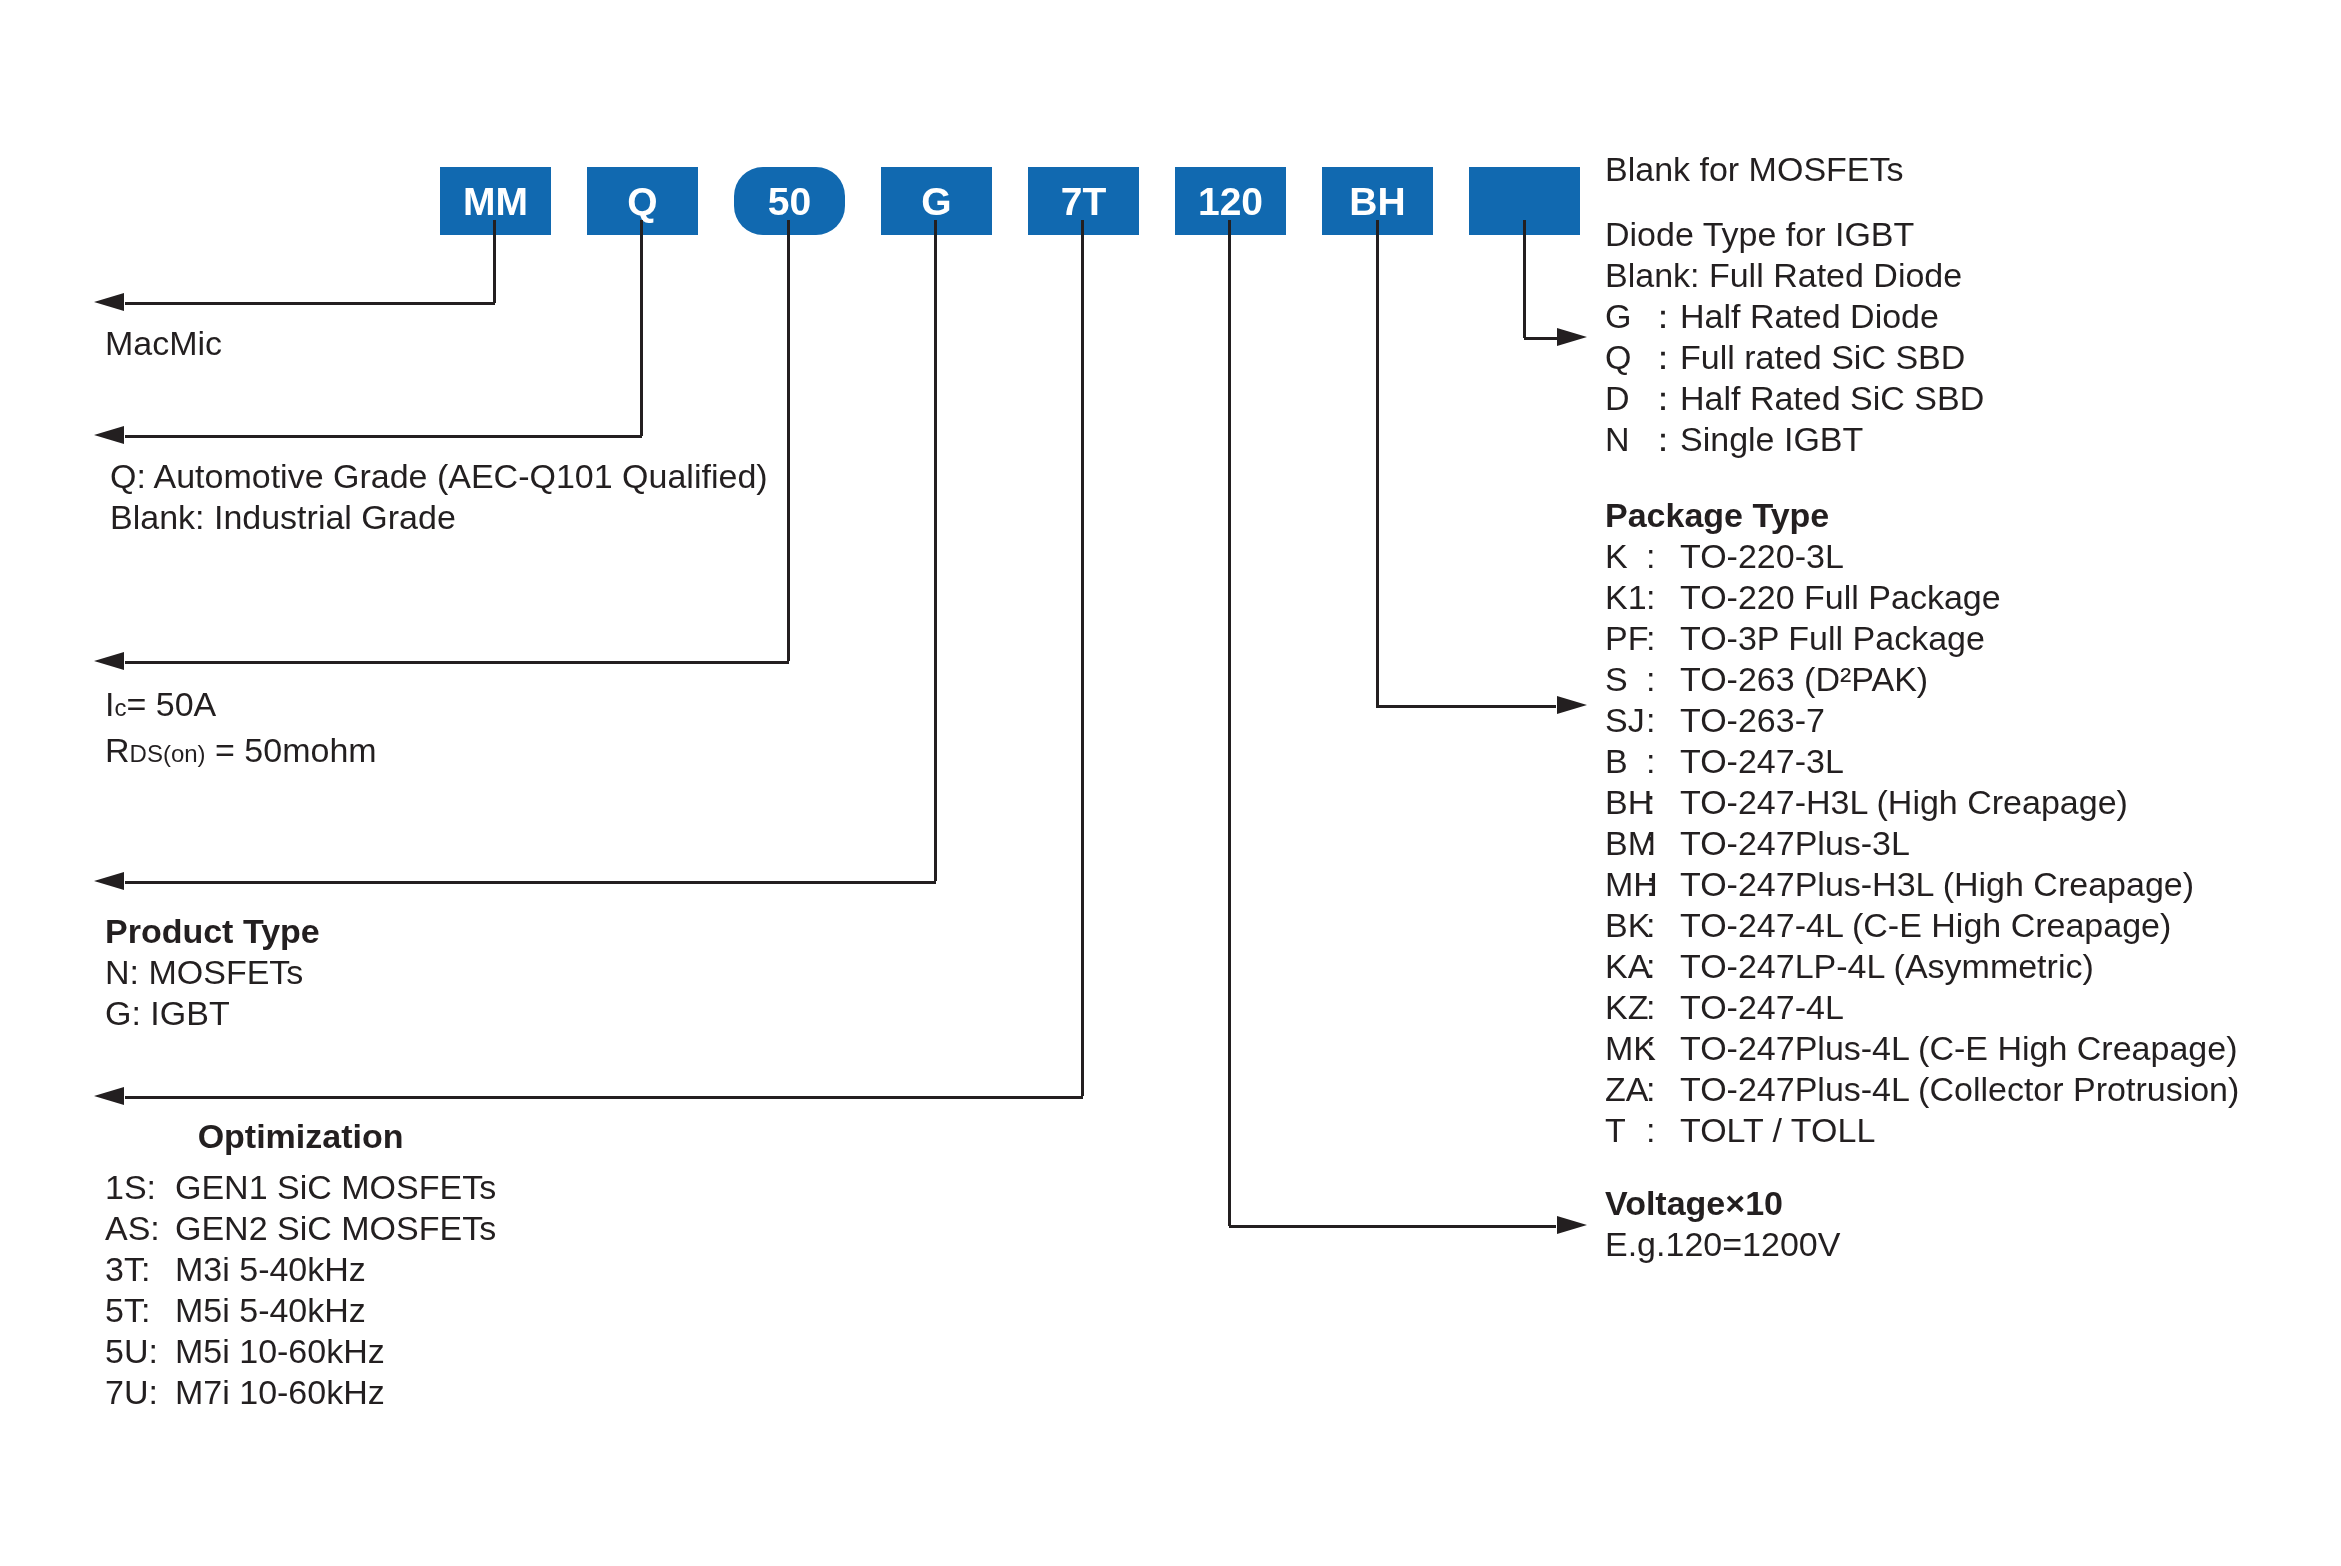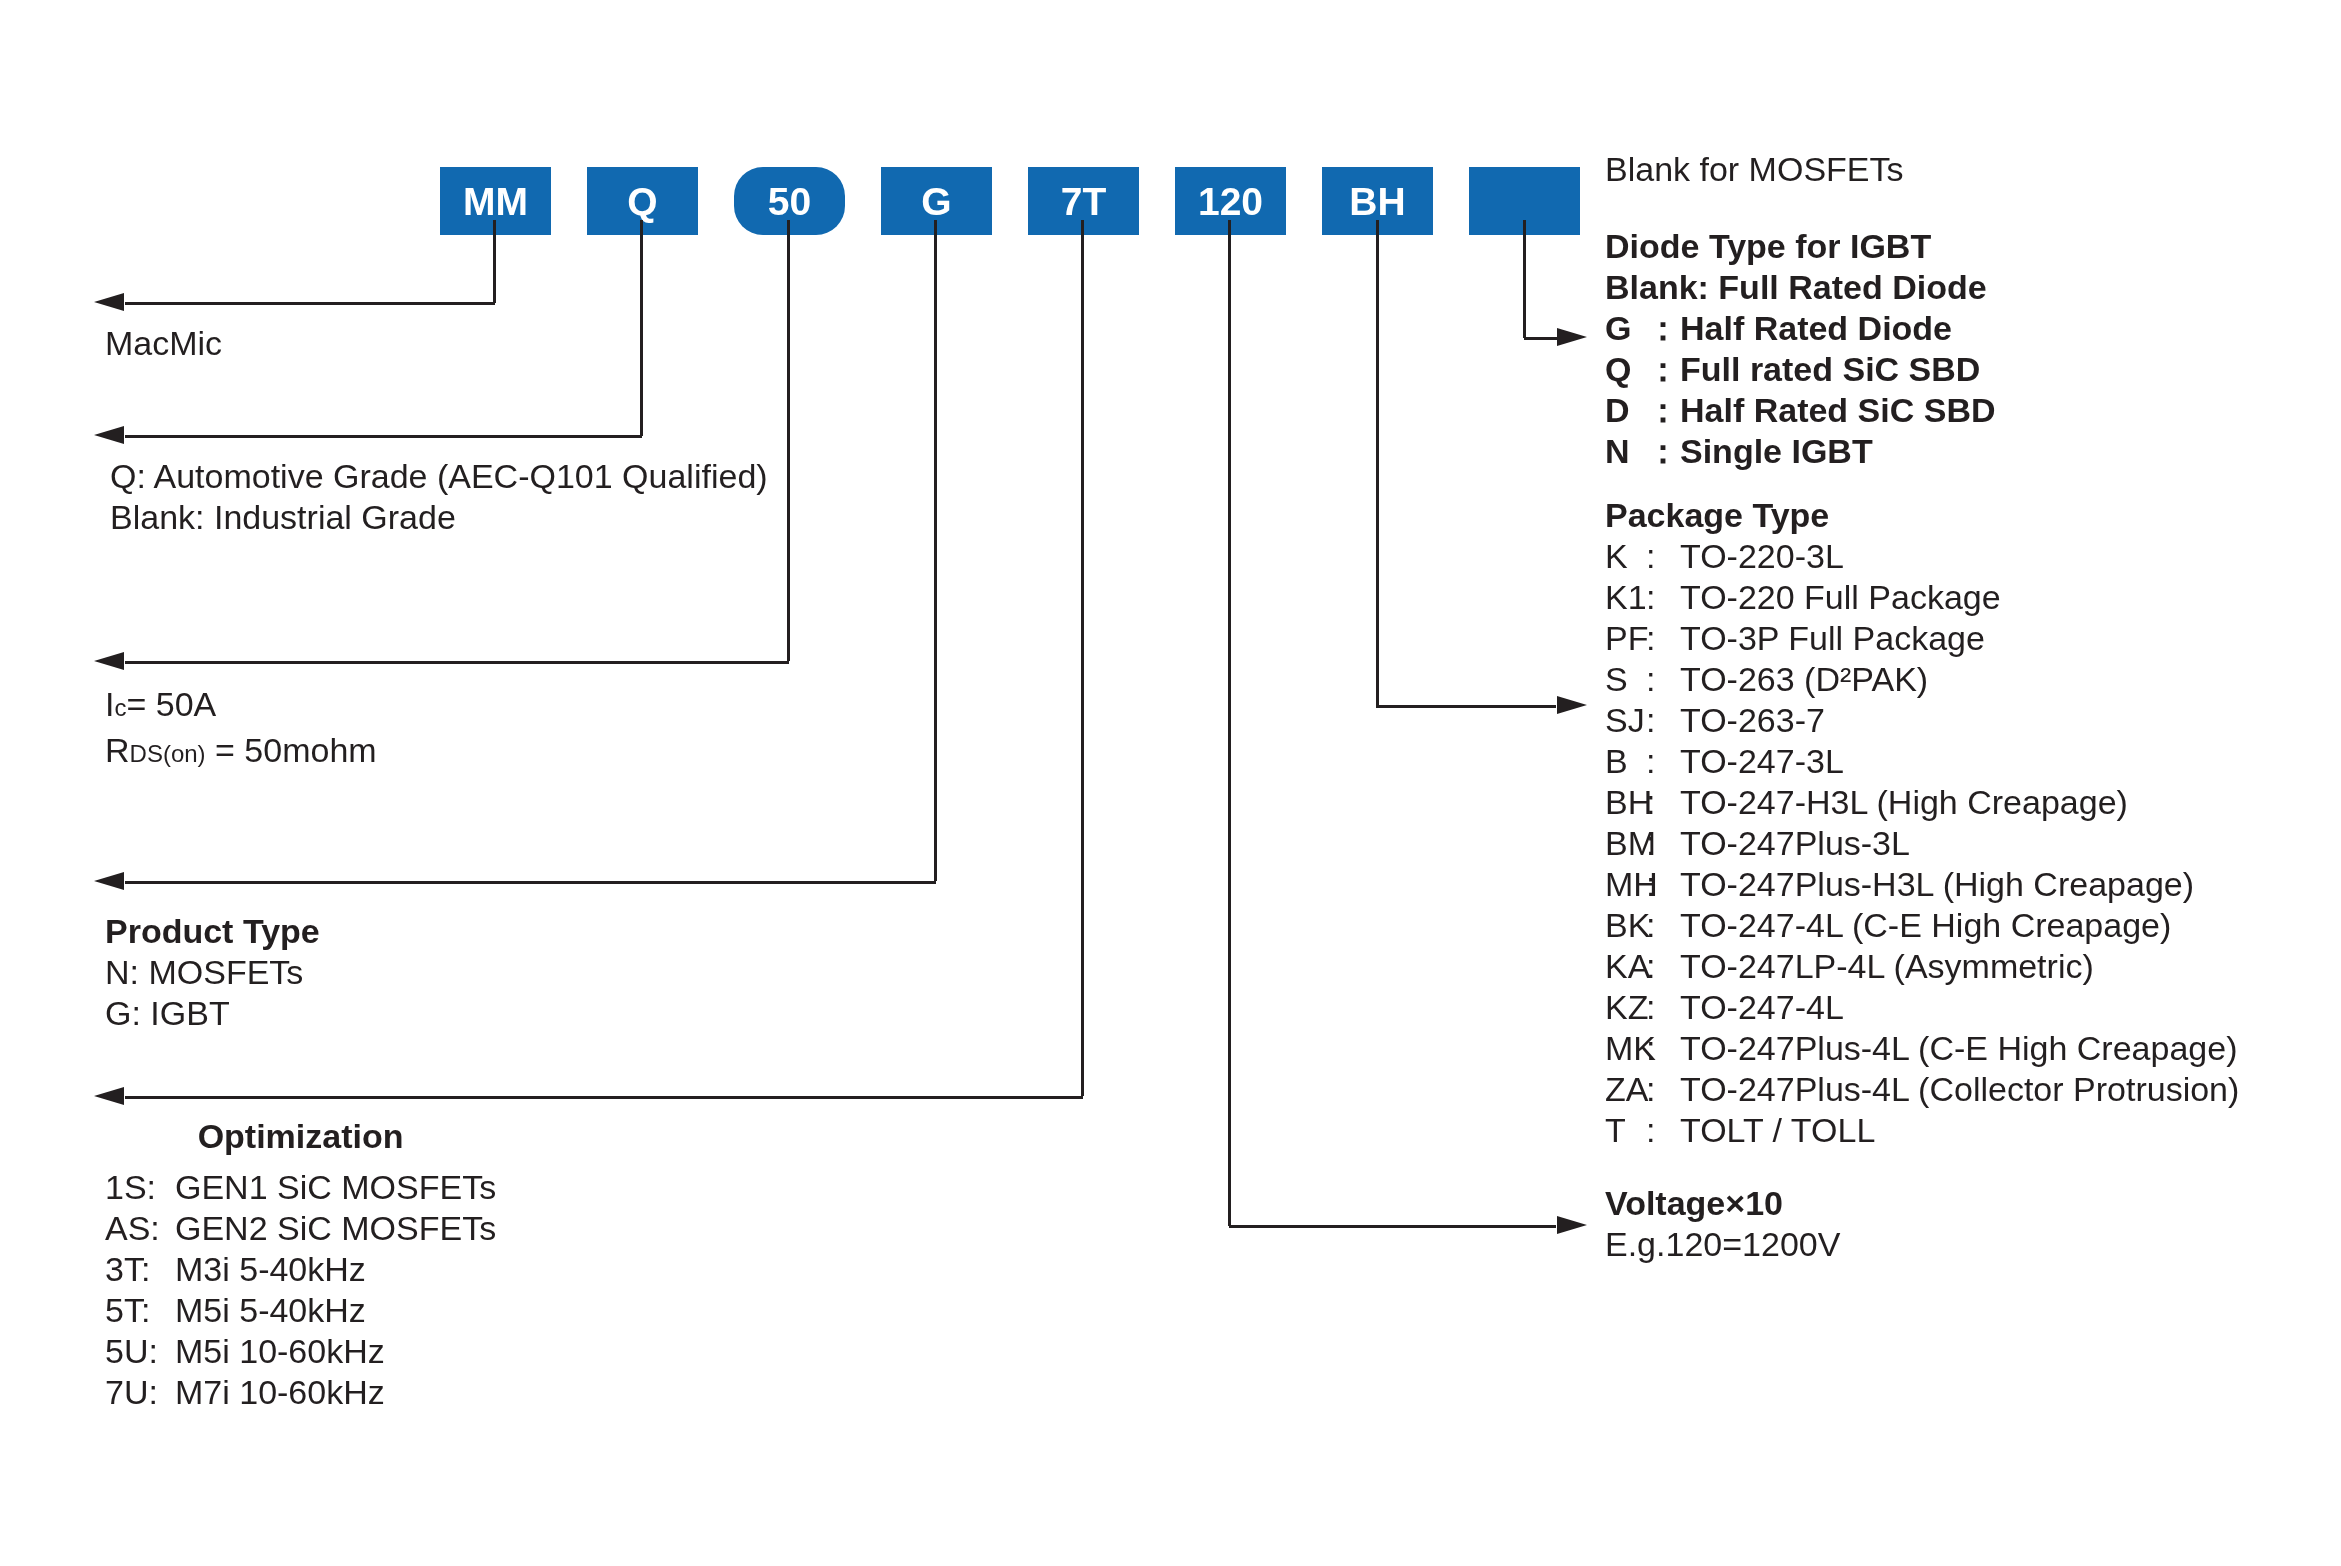--- a/index.html
+++ b/index.html
@@ -153,21 +153,21 @@
       </div>
         <div class="row">
         <span class="oc">7U:</span>
         <span>M7i 10-60kHz</span>
       </div>
       </div>
   </div>
 
   <div class="abs" style="left:1605px;top:149px;">Blank for MOSFETs</div>
 
-  <div class="abs" style="left:1605px;top:226px;font-weight:bold;">
+  <div class="abs" style="left:1605px;top:214px;">
     <div>Diode Type for IGBT</div>
     <div>Blank: Full Rated Diode</div>
     <div>
         <div class="row">
         <span class="c1">G</span>
         <span class="c2">：</span>
         <span>Half Rated Diode</span>
       </div>
         <div class="row">
         <span class="c1">Q</span>

